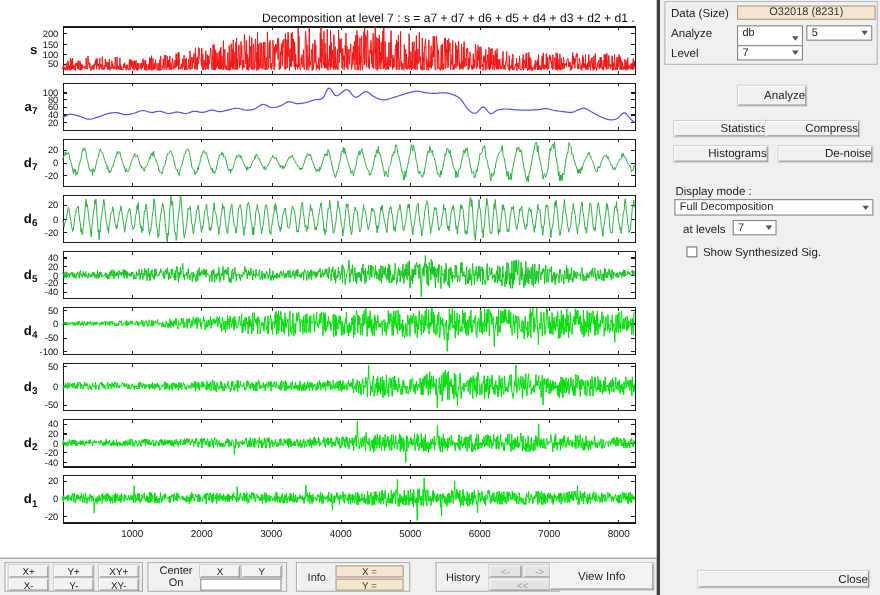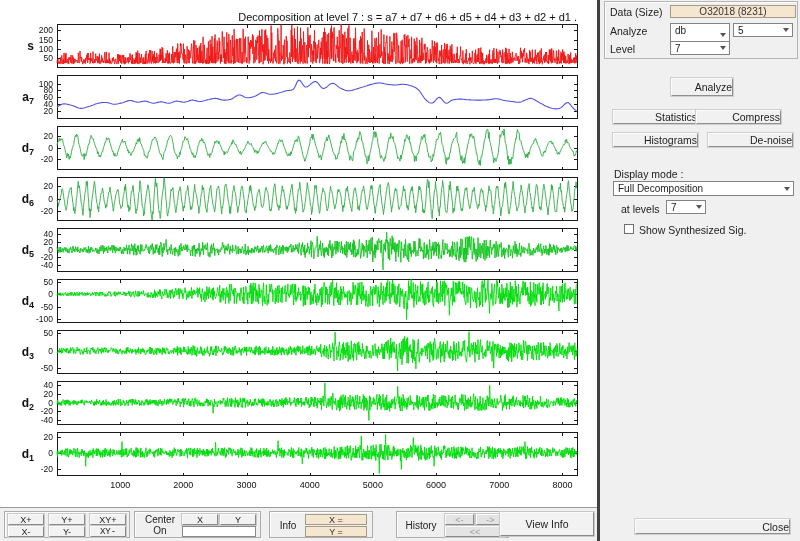--- a/index.html
+++ b/index.html
@@ -377,21 +377,21 @@
   </div>
 
   <div class="toolbar">
 
     <div class="grp" style="left:4px;top:3px;width:126px;height:27px;">
       <button class="tb-btn" style="left:3px;top:2px;width:36px;height:11px;">X+</button>
       <button class="tb-btn" style="left:44px;top:2px;width:36px;height:11px;">Y+</button>
       <button class="tb-btn" style="left:85px;top:2px;width:36px;height:11px;">XY+</button>
       <button class="tb-btn" style="left:3px;top:14px;width:36px;height:11px;">X-</button>
       <button class="tb-btn" style="left:44px;top:14px;width:36px;height:11px;">Y-</button>
-      <button class="tb-btn" style="left:85px;top:14px;width:36px;height:11px;font-family:Liberation Mono, monospace;">XY-</button>
+      <button class="tb-btn" style="left:85px;top:14px;width:36px;height:11px;">XY-</button>
     </div>
 
     <div class="grp" style="left:134px;top:3px;width:127px;height:27px;">
       <div class="tb-label" style="left:6px;top:2px;width:38px;">Center</div>
       <div class="tb-label" style="left:6px;top:13px;width:38px;">On</div>
       <button class="tb-btn" style="left:47px;top:2px;width:36px;height:11px;">X</button>
       <button class="tb-btn" style="left:85px;top:2px;width:36px;height:11px;">Y</button>
       <input class="center-input" style="left: 47px; top: 14px; width: 74px;" value="">
     </div>
 

